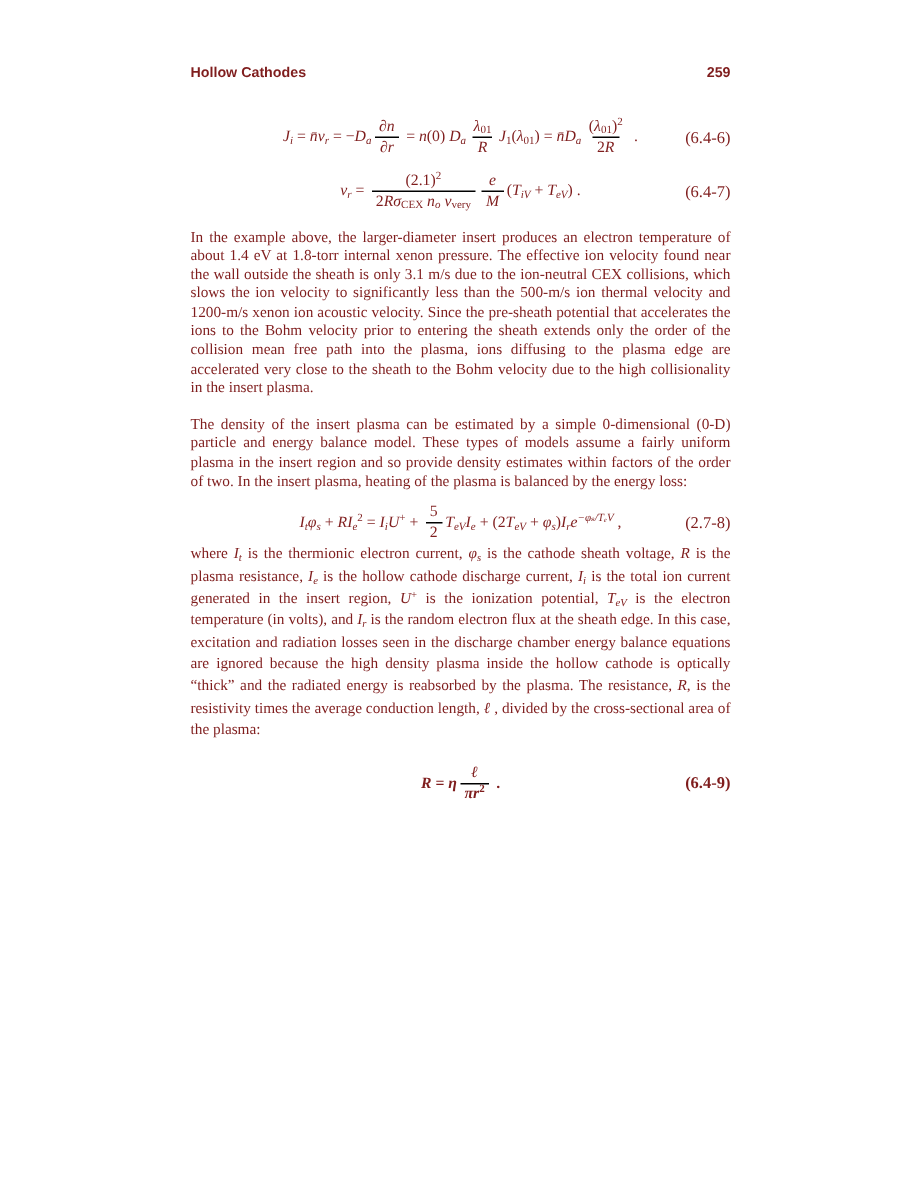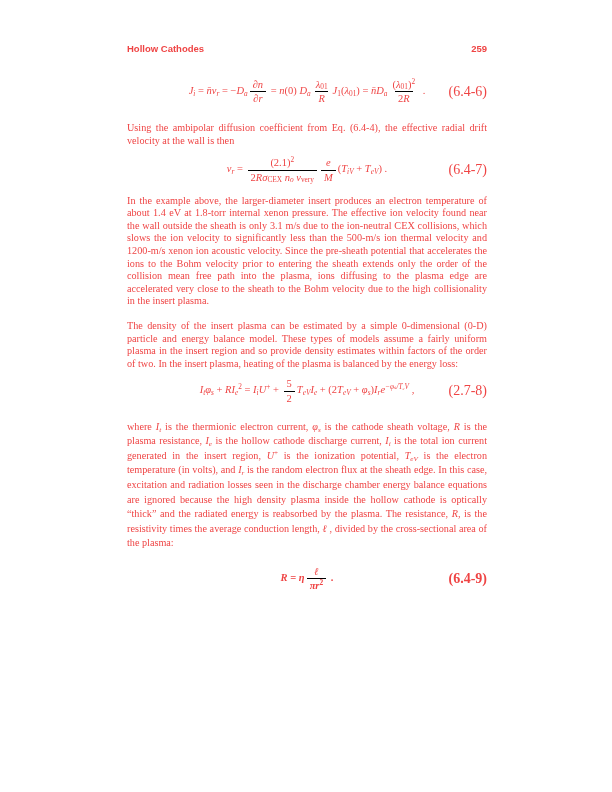--- a/index.html
+++ b/index.html
@@ -1,44 +1,44 @@
 <!DOCTYPE html>
 <html><head>
 <meta charset="utf-8">
 <style>
   html,body{margin:0;padding:0;background:#888;}
   .page{
     width:612px;height:792px;background:#ffffff;position:relative;
     font-family:"Liberation Serif","DejaVu Serif",serif;
-    color:#ef4444;overflow:hidden;margin:0 auto;
+    color:#7f1d1d;overflow:hidden;margin:0 auto;
   }
   .content{padding:43px 125px 0 127px;}
   
   .pg-header{
     display:flex;justify-content:space-between;align-items:baseline;
     font-family:"Liberation Sans","DejaVu Sans",sans-serif;
     font-size:9.5px;font-weight:bold;
   }
   
   .para{
     font-size:10.2px;line-height:12.6px;text-align:justify;
     margin:0;
   }
   .p1{margin-top:17px;}
   .p2{margin-top:11px;}
   .p3{margin-top:12px;}
-  .p4{margin-top:15px;line-height:14.6px;}
+  .p4{margin-top:1px;line-height:14.6px;}
   
   .eq{position:relative;text-align:center;font-size:10.5px;}
   .eq-646{margin-top:24px;}
   .eq-647{margin-top:9px;margin-bottom:2px;}
   .eq-648{margin-top:7px;margin-bottom:0;}
   .eq-649{margin-top:14px;font-weight:bold;}
   .eqbody{display:inline-block;vertical-align:middle;}
-  .eqn{position:absolute;right:0;top:50%;transform:translateY(-50%);font-size:14px;}
+  .eqn{position:absolute;right:0;top:50%;transform:translateY(-50%);font-size:11px;}
   
   .it{font-style:italic;}
   sub,sup{font-size:70%;line-height:0;}
   sub{vertical-align:-0.3em;}
   sup{vertical-align:0.5em;}
   .frac{
     display:inline-flex;flex-direction:column;align-items:center;
     vertical-align:middle;margin:0 2px;line-height:1.25;text-align:center;
   }
   .fnum{display:block;padding:0 3px;}
@@ -63,21 +63,20 @@
           </span><span> = </span><span class="it">n</span><span>(0) </span><span class="it">D</span><sub class="it">a</sub><span class="frac">
             <span class="fnum"><span class="it">λ</span><sub>01</sub></span>
             <span class="fden"><span class="it">R</span></span>
           </span><span class="it">J</span><sub>1</sub><span>(</span><span class="it">λ</span><sub>01</sub><span>) = </span><span class="it">n̄D</span><sub class="it">a</sub><span class="frac">
             <span class="fnum"><span>(</span><span class="it">λ</span><sub>01</sub><span>)</span><sup>2</sup></span>
             <span class="fden"><span>2</span><span class="it">R</span></span>
           </span><span> .</span></span>
       <span class="eqn">(6.4-6)</span>
     </div>
 
-    <p class="para p1">Using the ambipolar diffusion coefficient from Eq. (6.4-4), the effective radial drift velocity at the wall is then</p>
 
     <div class="eq eq-647">
       <span class="eqbody"><span class="it">v</span><sub class="it">r</sub><span> = </span><span class="frac">
             <span class="fnum"><span>(2.1)</span><sup>2</sup></span>
             <span class="fden"><span>2</span><span class="it">Rσ</span><sub>CEX</sub><span> </span><span class="it">n</span><sub class="it">o</sub><span> </span><span class="it">v</span><sub>very</sub></span>
           </span><span class="frac">
             <span class="fnum"><span class="it">e</span></span>
             <span class="fden"><span class="it">M</span></span>
           </span><span>(</span><span class="it">T</span><sub class="it">iV</sub><span> + </span><span class="it">T</span><sub class="it">eV</sub><span>) .</span></span>
       <span class="eqn">(6.4-7)</span>

